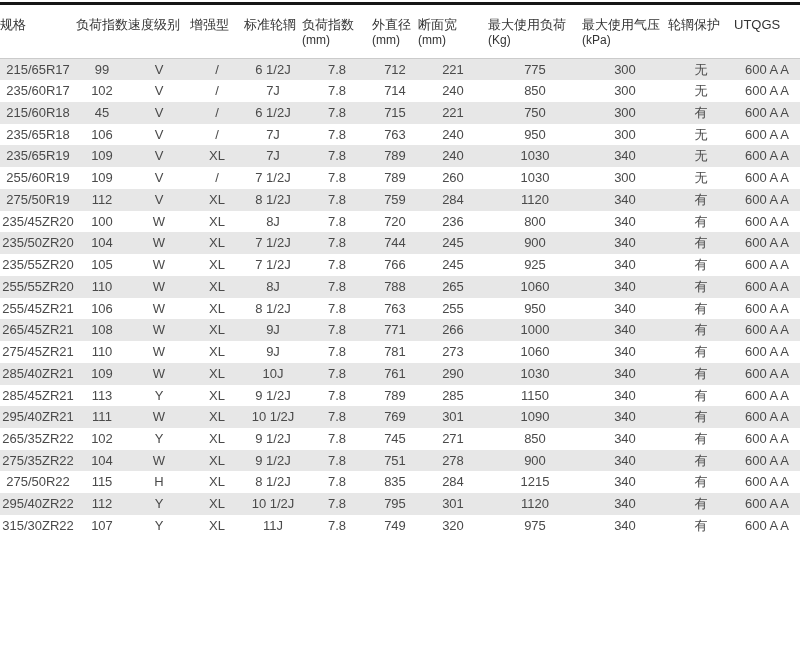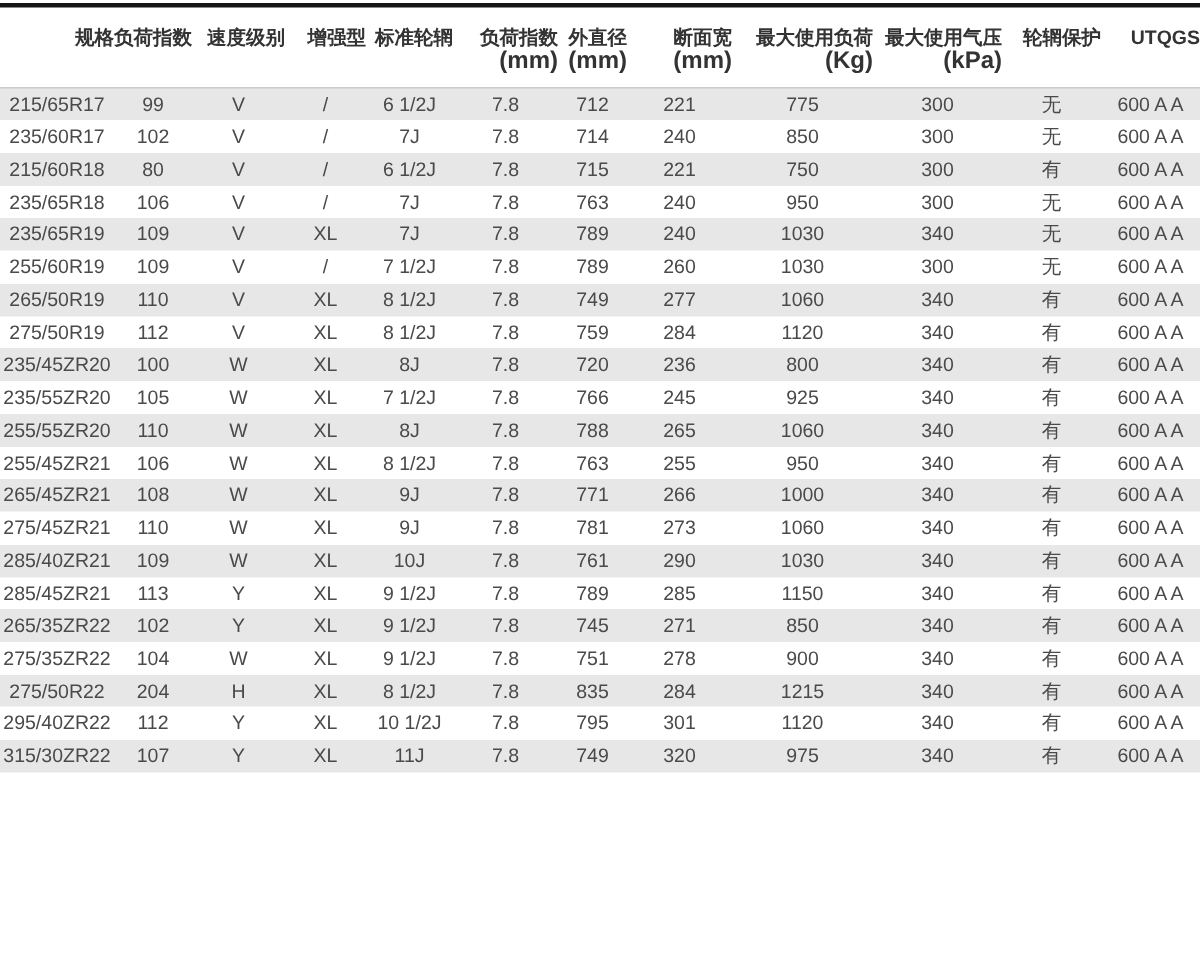--- a/index.html
+++ b/index.html
@@ -21,29 +21,29 @@
   table.spec-table {
     width: 800px;
     border-collapse: collapse;
     table-layout: fixed;
   }
   thead th {
     box-sizing: border-box;
     height: 53px;
     padding: 12px 0 0 0;
     vertical-align: top;
-    text-align: right;
+    text-align: left;
     font-size: 13px;
-    font-weight: 700;
+    font-weight: 400;
     color: #333333;
     border-bottom: 1px solid #cbcbcb;
     white-space: nowrap;
   }
   .h-label { line-height: 16px; }
-  .h-unit  { line-height: 15px; font-size: 16px; }
+  .h-unit  { line-height: 15px; font-size: 12px; }
   tbody td {
     height: 21.74px;
     padding: 0;
     text-align: center;
     vertical-align: middle;
     font-size: 13px;
     line-height: 21.74px;
     color: #4a4a4a;
     white-space: nowrap;
     overflow: hidden;
@@ -161,21 +161,21 @@
         <td>7.8</td>
         <td>714</td>
         <td>240</td>
         <td>850</td>
         <td>300</td>
         <td>无</td>
         <td>600 A A</td>
       </tr>
       <tr>
         <td>215/60R18</td>
-        <td>80</td>
+        <td>45</td>
         <td>V</td>
         <td>/</td>
         <td>6 1/2J</td>
         <td>7.8</td>
         <td>715</td>
         <td>221</td>
         <td>750</td>
         <td>300</td>
         <td>有</td>
         <td>600 A A</td>
@@ -216,34 +216,20 @@
         <td>7 1/2J</td>
         <td>7.8</td>
         <td>789</td>
         <td>260</td>
         <td>1030</td>
         <td>300</td>
         <td>无</td>
         <td>600 A A</td>
       </tr>
       <tr>
-        <td>265/50R19</td>
-        <td>110</td>
-        <td>V</td>
-        <td>XL</td>
-        <td>8 1/2J</td>
-        <td>7.8</td>
-        <td>749</td>
-        <td>277</td>
-        <td>1060</td>
-        <td>340</td>
-        <td>有</td>
-        <td>600 A A</td>
-      </tr>
-      <tr>
         <td>275/50R19</td>
         <td>112</td>
         <td>V</td>
         <td>XL</td>
         <td>8 1/2J</td>
         <td>7.8</td>
         <td>759</td>
         <td>284</td>
         <td>1120</td>
         <td>340</td>
@@ -258,20 +244,34 @@
         <td>8J</td>
         <td>7.8</td>
         <td>720</td>
         <td>236</td>
         <td>800</td>
         <td>340</td>
         <td>有</td>
         <td>600 A A</td>
       </tr>
       <tr>
+        <td>235/50ZR20</td>
+        <td>104</td>
+        <td>W</td>
+        <td>XL</td>
+        <td>7 1/2J</td>
+        <td>7.8</td>
+        <td>744</td>
+        <td>245</td>
+        <td>900</td>
+        <td>340</td>
+        <td>有</td>
+        <td>600 A A</td>
+      </tr>
+      <tr>
         <td>235/55ZR20</td>
         <td>105</td>
         <td>W</td>
         <td>XL</td>
         <td>7 1/2J</td>
         <td>7.8</td>
         <td>766</td>
         <td>245</td>
         <td>925</td>
         <td>340</td>
@@ -356,20 +356,34 @@
         <td>9 1/2J</td>
         <td>7.8</td>
         <td>789</td>
         <td>285</td>
         <td>1150</td>
         <td>340</td>
         <td>有</td>
         <td>600 A A</td>
       </tr>
       <tr>
+        <td>295/40ZR21</td>
+        <td>111</td>
+        <td>W</td>
+        <td>XL</td>
+        <td>10 1/2J</td>
+        <td>7.8</td>
+        <td>769</td>
+        <td>301</td>
+        <td>1090</td>
+        <td>340</td>
+        <td>有</td>
+        <td>600 A A</td>
+      </tr>
+      <tr>
         <td>265/35ZR22</td>
         <td>102</td>
         <td>Y</td>
         <td>XL</td>
         <td>9 1/2J</td>
         <td>7.8</td>
         <td>745</td>
         <td>271</td>
         <td>850</td>
         <td>340</td>
@@ -385,21 +399,21 @@
         <td>7.8</td>
         <td>751</td>
         <td>278</td>
         <td>900</td>
         <td>340</td>
         <td>有</td>
         <td>600 A A</td>
       </tr>
       <tr>
         <td>275/50R22</td>
-        <td>204</td>
+        <td>115</td>
         <td>H</td>
         <td>XL</td>
         <td>8 1/2J</td>
         <td>7.8</td>
         <td>835</td>
         <td>284</td>
         <td>1215</td>
         <td>340</td>
         <td>有</td>
         <td>600 A A</td>

